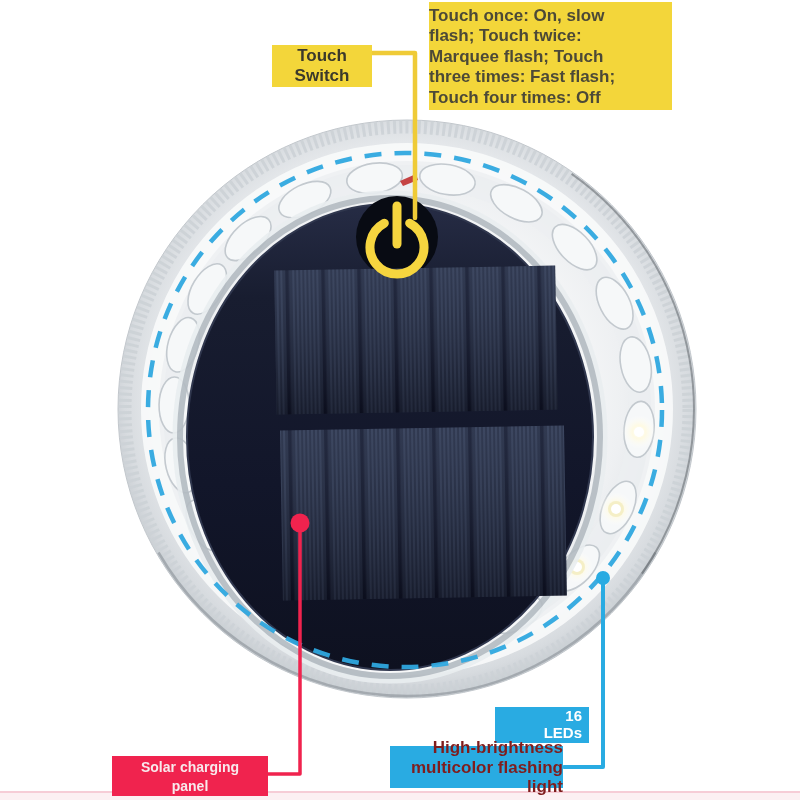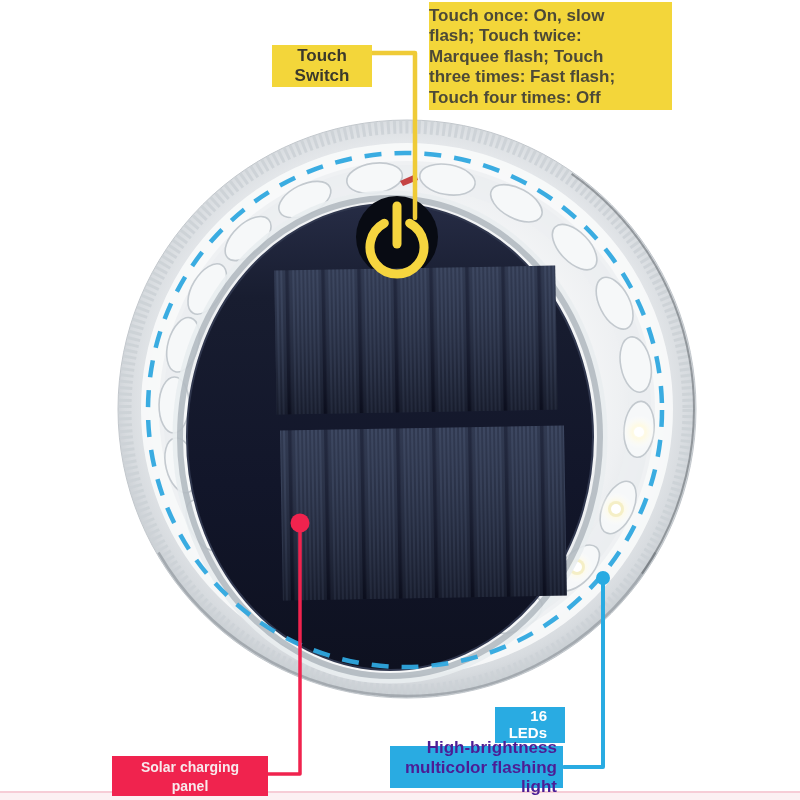--- a/index.html
+++ b/index.html
@@ -12,26 +12,26 @@
   .box{position:absolute;box-sizing:border-box;z-index:3;}
   #touch-switch-box{left:272px;top:33px;width:100px;height:42px;background:#F3D63A;
      text-align:center;padding-top:1px;margin-top:12px;}
   #touch-switch-box .label{font-size:17px;line-height:20px;color:#3b392b;}
   #touch-instructions-box{left:429px;top:2px;width:243px;height:108px;background:#F3D63A;
      padding:4px 0;}
   #touch-instructions-box .label{font-size:17px;line-height:20.4px;color:#4c4937;}
   #solar-panel-box{left:112px;top:756px;width:156px;height:40px;background:#F0234E;
      text-align:center;padding-top:2px;}
   #solar-panel-box .label{font-size:14px;line-height:19px;color:#f8e9ec;}
-  #led-count-box{left:495px;top:707px;width:70px;height:36px;background:#29ABE2;
-     text-align:right;padding:1px 18px 0 0;}
+  #led-count-box{left:495px;top:707px;width:94px;height:36px;background:#29ABE2;
+     text-align:right;padding:1px 7px 0 0;}
   #led-count-box .label{font-size:15px;line-height:16.5px;color:#ffffff;}
   #led-desc-box{left:390px;top:746px;width:173px;height:42px;background:#29ABE2;}
-  #led-desc-box .label{margin-top:-8px;text-align:right;padding-right:6px;
-     font-size:17px;line-height:19.5px;color:#4c1d95;overflow:visible;}
+  #led-desc-box .label{margin-top:-8px;text-align:right;
+     font-size:17px;line-height:19.5px;color:#7f1d1d;overflow:visible;}
   #bottom-strip{left:0;top:791px;width:800px;height:9px;background:#fcf0f2;
      border-top:2px solid #f6cdd6;box-sizing:border-box;z-index:2;}
 </style>
 </head>
 <body>
 
 <svg id="product-svg" width="800" height="800" viewBox="0 0 800 800" aria-hidden="true">
   <defs>
     <radialGradient id="gRing" cx="50%" cy="48%" r="52%">
       <stop offset="0%" stop-color="#ffffff"></stop>

